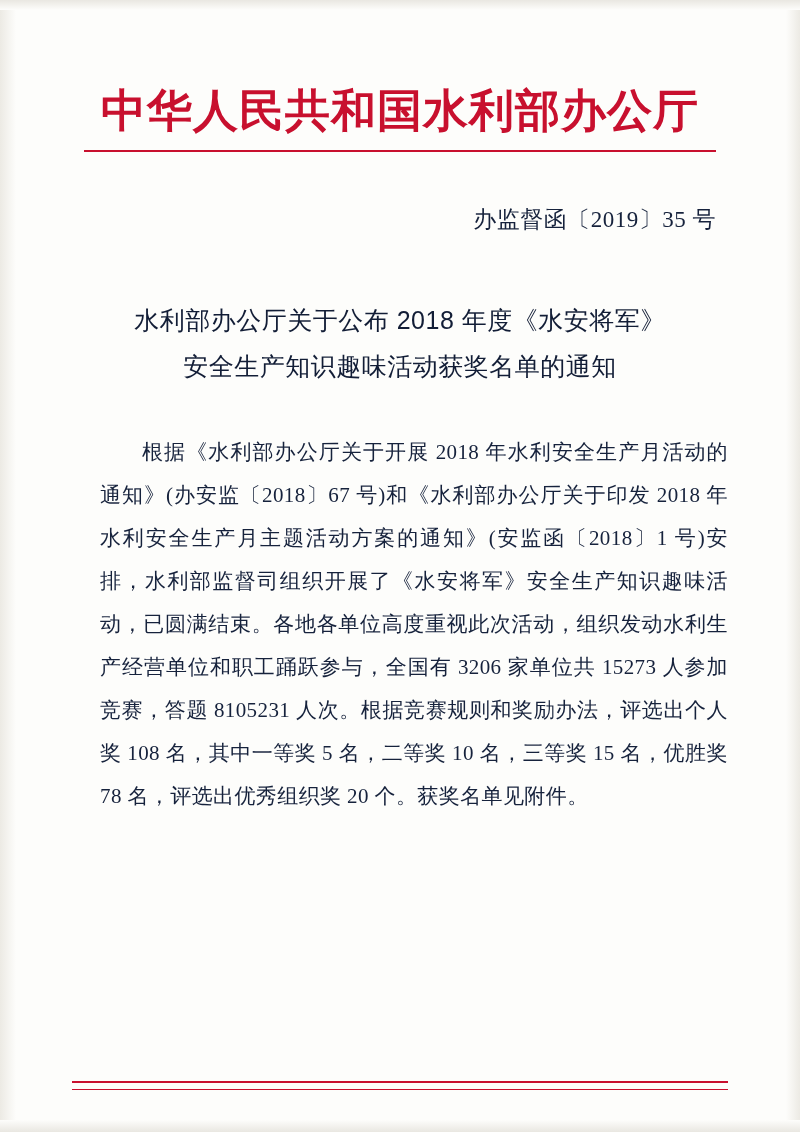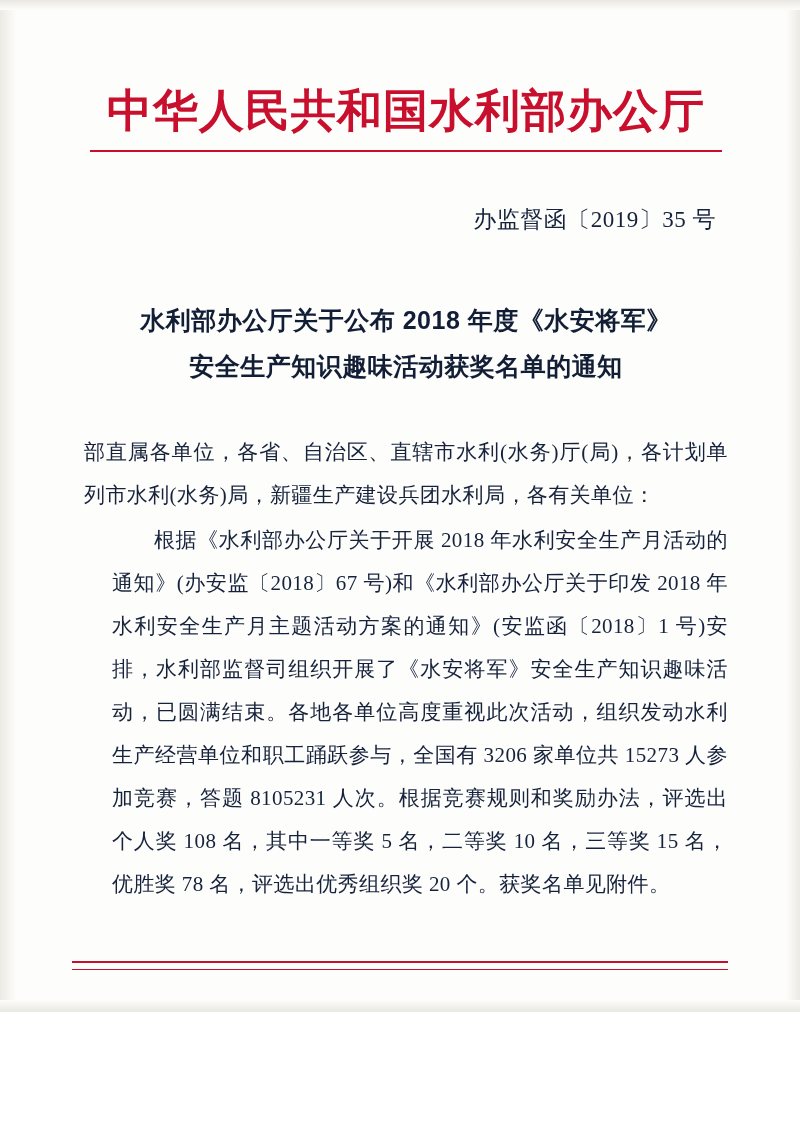--- a/index.html
+++ b/index.html
@@ -9,25 +9,24 @@
   }
   body {
     width: 800px;
     height: 1132px;
     font-family: "Liberation Serif", "DejaVu Serif", serif;
     color: #1a1a2e;
   }
   .page {
     position: relative;
     width: 800px;
-    height: 1012px;
+    height: 1132px;
     background: #fdfdfb;
     overflow: hidden;
     box-sizing: border-box;
-    padding-left: 12px;
   }
   
   .paper-edge-left {
     position: absolute;
     left: 0; top: 0; bottom: 0;
     width: 16px;
     background: linear-gradient(to right, #eceae4, #fdfdfb);
   }
   .paper-edge-right {
     position: absolute;
@@ -85,21 +84,21 @@
     font-size: 23px;
     letter-spacing: 0.5px;
     color: #16223c;
   }
 
   
   .doc-title {
     margin-top: 62px;
     text-align: center;
     font-family: "Liberation Sans", "DejaVu Sans", sans-serif;
-    font-weight: bold;
+    font-weight: normal;
     font-size: 25px;
     line-height: 1.85;
     color: #121d36;
     letter-spacing: 0.5px;
   }
   .doc-title .line {
     display: block;
   }
 
   
@@ -155,21 +154,20 @@
     <div class="doc-number-row">
       <span class="doc-number">办监督函〔2019〕35 号</span>
     </div>
 
     <div class="doc-title">
       <span class="line">水利部办公厅关于公布 2018 年度《水安将军》</span>
       <span class="line">安全生产知识趣味活动获奖名单的通知</span>
     </div>
 
     <div class="body-block">
-      <p class="para">部直属各单位，各省、自治区、直辖市水利(水务)厅(局)，各计划单列市水利(水务)局，新疆生产建设兵团水利局，各有关单位：</p>
       <p class="para indent">根据《水利部办公厅关于开展 2018 年水利安全生产月活动的通知》(办安监〔2018〕67 号)和《水利部办公厅关于印发 2018 年水利安全生产月主题活动方案的通知》(安监函〔2018〕1 号)安排，水利部监督司组织开展了《水安将军》安全生产知识趣味活动，已圆满结束。各地各单位高度重视此次活动，组织发动水利生产经营单位和职工踊跃参与，全国有 3206 家单位共 15273 人参加竞赛，答题 8105231 人次。根据竞赛规则和奖励办法，评选出个人奖 108 名，其中一等奖 5 名，二等奖 10 名，三等奖 15 名，优胜奖 78 名，评选出优秀组织奖 20 个。获奖名单见附件。</p>
     </div>
 
   </div>
 
   <div class="footer-rules">
     <div class="footer-rule-thick"></div>
     <div class="footer-rule-thin"></div>
   </div>
 </div>

